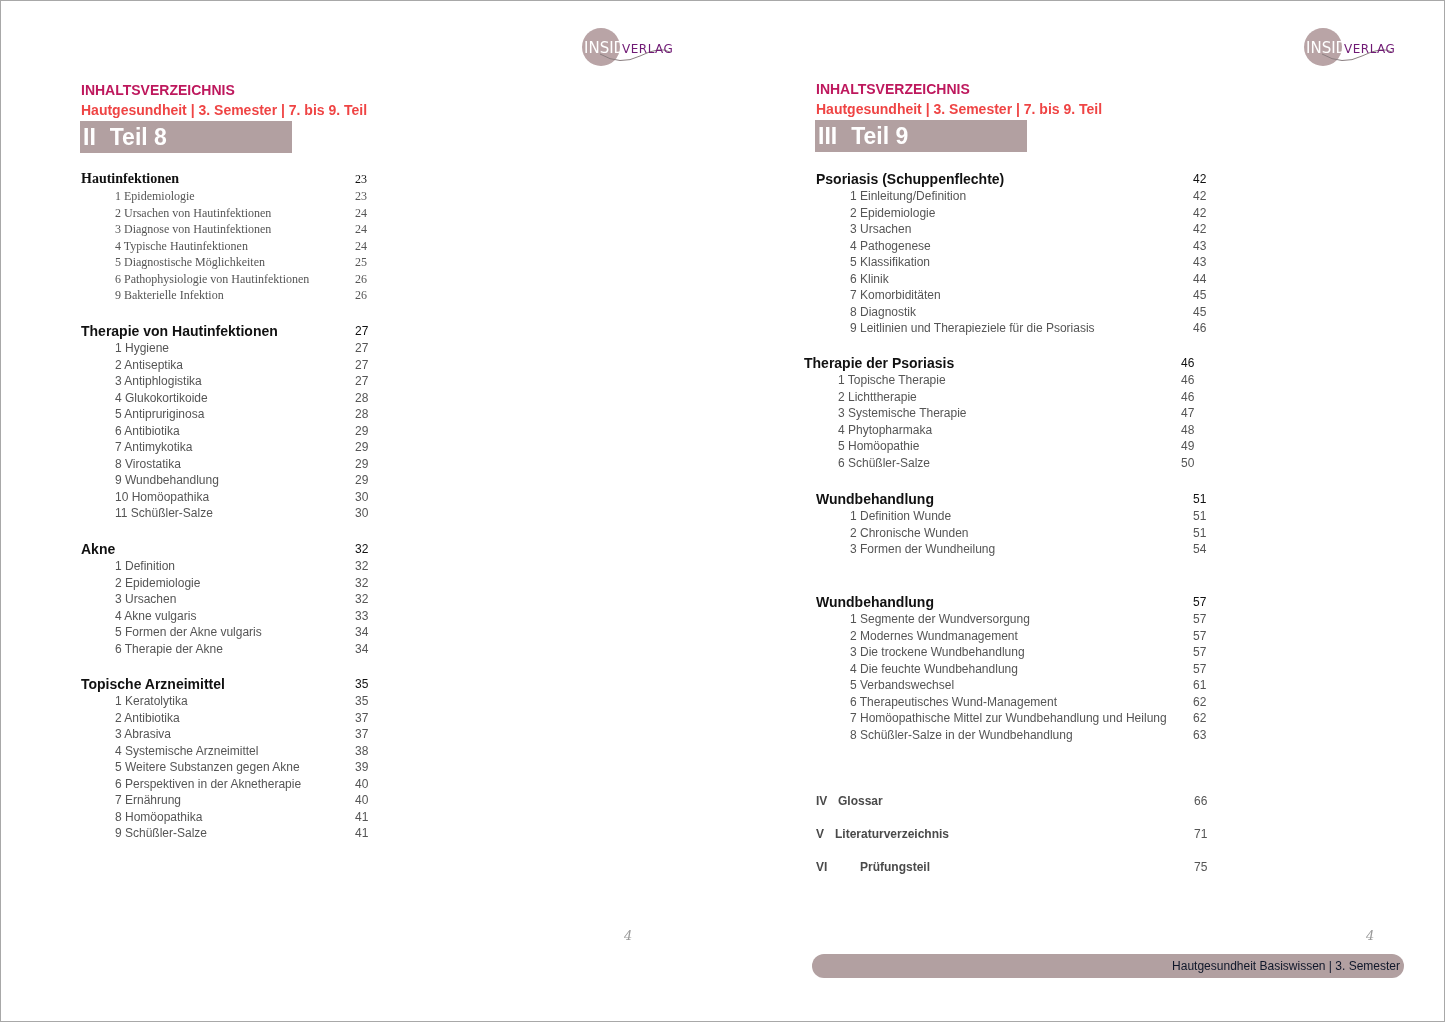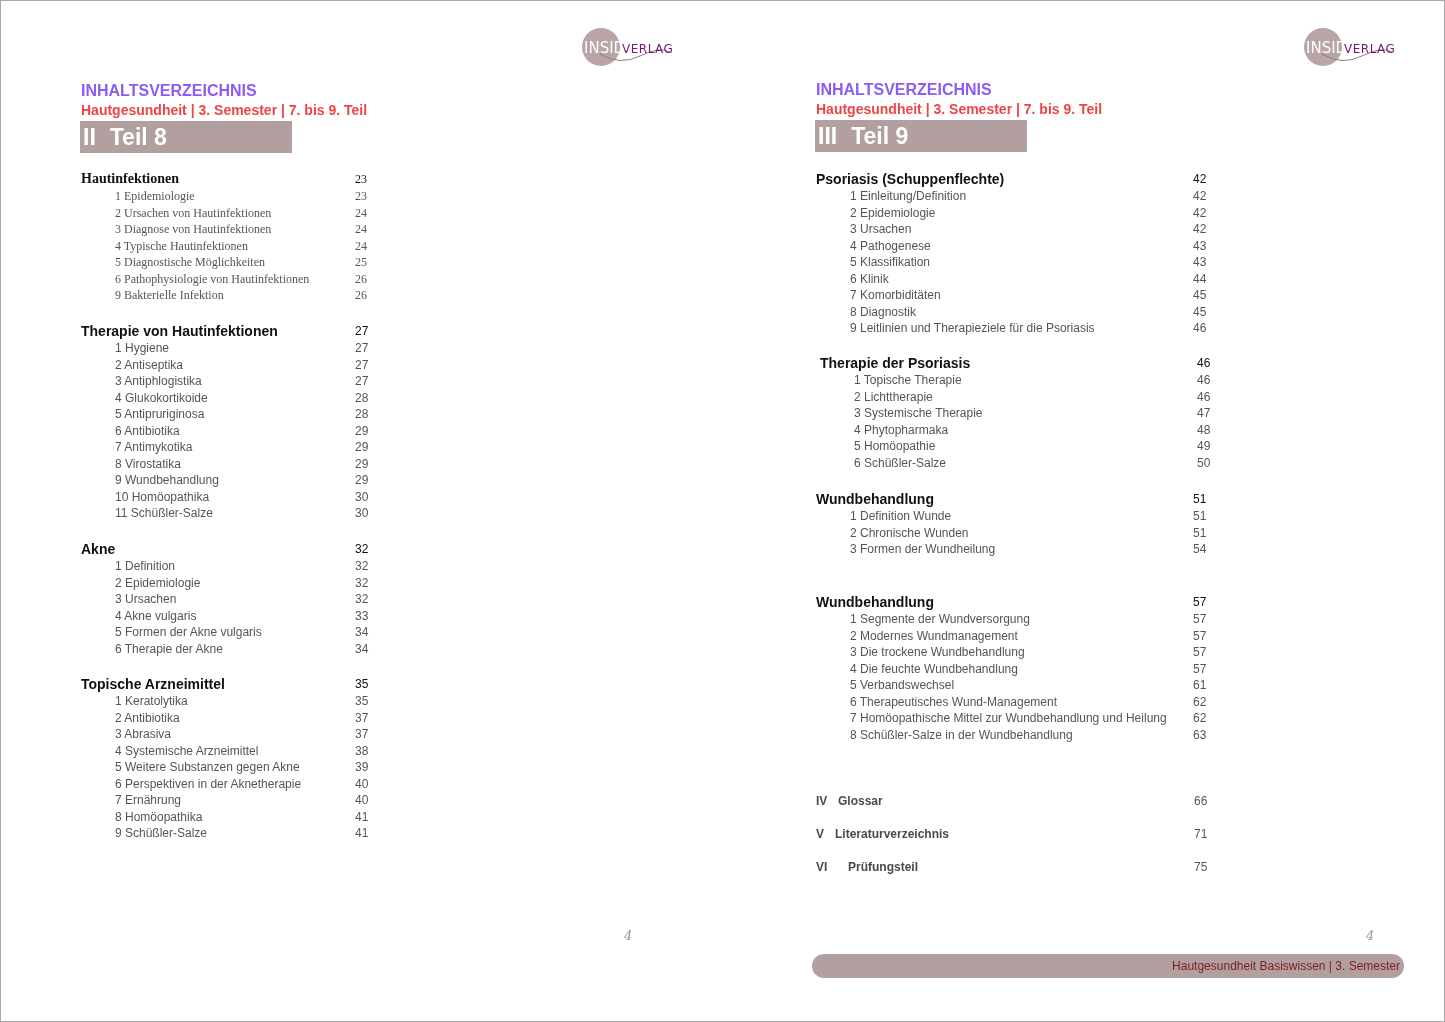--- a/index.html
+++ b/index.html
@@ -24,21 +24,21 @@
     .logo .inside {
       position: absolute; left: 2px; top: 13px; font-size: 15px; color: #ffffff;
       letter-spacing: 0px; font-family: "DejaVu Sans", sans-serif; font-weight: normal;
     }
     .logo .verlag {
       position: absolute; left: 40px; top: 16px; font-size: 12px; color: #701a75;
       font-family: "DejaVu Sans", sans-serif; letter-spacing: 0.5px;
     }
     .logo svg { position: absolute; left: 18px; top: 22px; }
 
-    .hdr1 { position: absolute; font-size: 16px; font-weight: bold; color: #8b5cf6; }
+    .hdr1 { position: absolute; font-size: 14px; font-weight: bold; color: #be185d; }
     .hdr2 { position: absolute; font-size: 14px; font-weight: bold; color: #ef4444; text-align: right; }
     .band {
       position: absolute; height: 32px; width: 212px; background: #b2a0a1;
       color: #ffffff; font-weight: bold; font-size: 23px; line-height: 33px;
       box-sizing: border-box; padding-left: 3px;
     }
     .band .roman { display: inline-block; margin-right: 14px; }
 
     .section { position: absolute; }
     .sec-title-row { position: relative; height: 18px; }
@@ -49,21 +49,21 @@
     .item-page { position: absolute; top: 0; font-size: 12px; color: #555555; }
 
     .extra { position: absolute; left: 81px; height: 16px; width: 400px; }
     .extra .ex-roman { position: absolute; left: 0; font-size: 12px; font-weight: bold; color: #4a4a4a; }
     .extra .ex-label { position: absolute; font-size: 12px; font-weight: bold; color: #4a4a4a; }
     .extra .ex-page { position: absolute; left: 378px; font-size: 12px; color: #555555; }
 
     .folio { position: absolute; top: 928px; font-size: 13px; color: #9a9a9a; font-style: italic; font-family: "DejaVu Serif", serif; }
     .footer-band {
       position: absolute; left: 77px; top: 954px; width: 592px; height: 24px;
-      background: #b2a0a1; color: #7f1d1d; font-size: 12px; text-align: right;
+      background: #b2a0a1; color: #0f172a; font-size: 12px; text-align: right;
       line-height: 24px; box-sizing: border-box; padding-right: 4px; border-radius: 12px;
     }
   </style>
 </head>
 <body>
 
 <div class="frame"></div>
 
 <div class="page page-left">
   <div class="logo" style="left:582px;">
@@ -296,21 +296,21 @@
     <div class="item-row">
         <span class="item-label">8 Diagnostik</span>
         <span class="item-page" style="left:377px;">45</span>
       </div>
     <div class="item-row">
         <span class="item-label">9 Leitlinien und Therapieziele für die Psoriasis</span>
         <span class="item-page" style="left:377px;">46</span>
       </div>
   </div>
 
-  <div class="section" style="left:85px; top:355px; width:400px;">
+  <div class="section" style="left:69px; top:355px; width:400px;">
     <div class="sec-title-row">
         <span class="sec-title">Therapie der Psoriasis</span>
         <span class="sec-page" style="left:377px;">46</span>
       </div>
     <div class="item-row">
         <span class="item-label">1 Topische Therapie</span>
         <span class="item-page" style="left:377px;">46</span>
       </div>
     <div class="item-row">
         <span class="item-label">2 Lichttherapie</span>
@@ -397,19 +397,19 @@
     <span class="ex-label" style="left:22px;">Glossar</span>
     <span class="ex-page">66</span>
   </div>
   <div class="extra" style="top:827px;">
     <span class="ex-roman">V</span>
     <span class="ex-label" style="left:19px;">Literaturverzeichnis</span>
     <span class="ex-page">71</span>
   </div>
   <div class="extra" style="top:860px;">
     <span class="ex-roman">VI</span>
-    <span class="ex-label" style="left:17px;padding-left:15px;">Prüfungsteil</span>
+    <span class="ex-label" style="left:29px;padding-left:15px;">Prüfungsteil</span>
     <span class="ex-page">75</span>
   </div>
 
   <div class="folio" style="left:631px;">4</div>
   <div class="footer-band">Hautgesundheit Basiswissen | 3. Semester</div>
 </div>
 
 </body></html>

